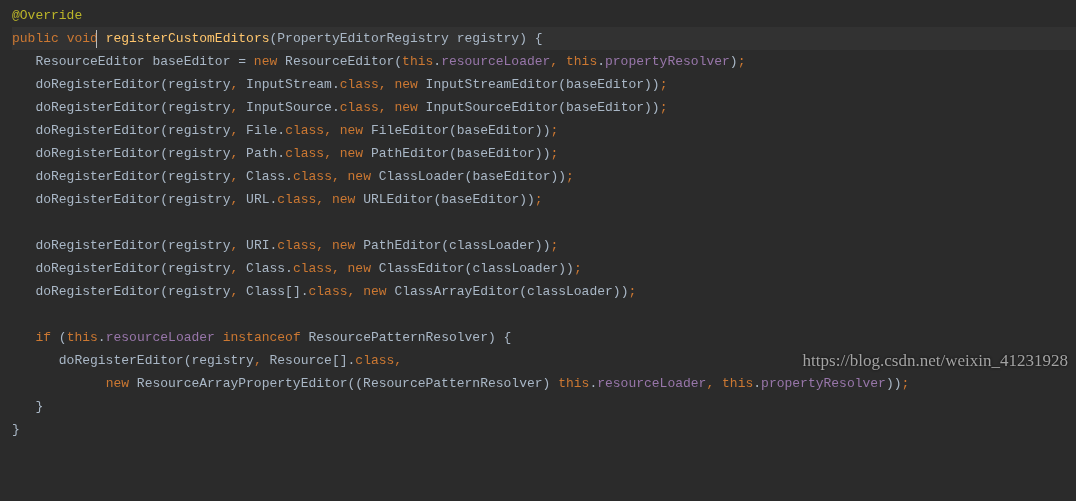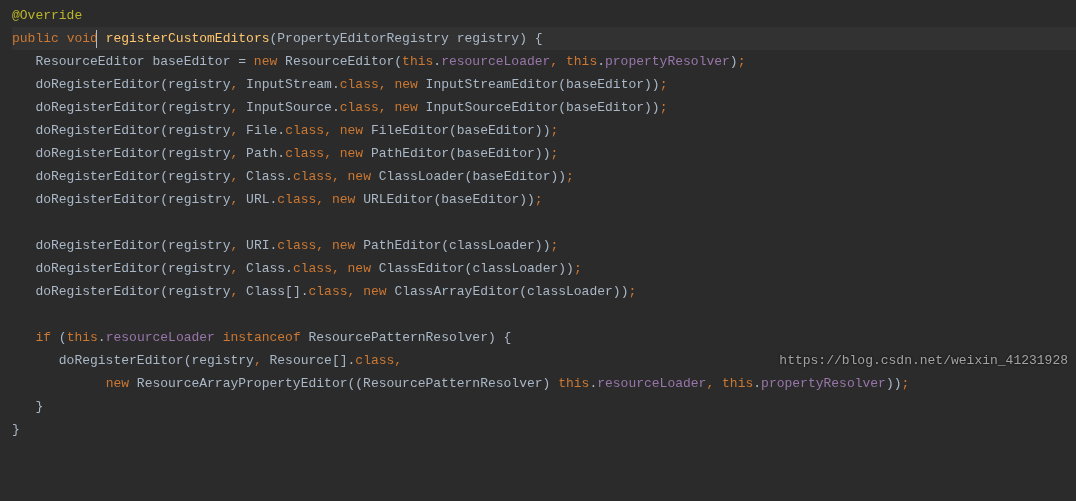--- a/index.html
+++ b/index.html
@@ -1,20 +1,20 @@
 <!DOCTYPE html>
 <html><head>
 <meta charset="utf-8">
 <style>
 html,body{margin:0;padding:0;width:1076px;height:501px;overflow:hidden;background:#2b2b2b;font-family:Consolas,"Courier New",monospace;font-size:13px;line-height:23px;color:#a9b7c6}
 .editor{position:relative;width:1076px;height:378px;padding:4px 0 0 12px;box-sizing:border-box}
 .line{white-space:pre}
 .hl{background:#323232}
 .cursor{position:absolute;width:1px;height:18px;background:#bbb}
-.watermark{position:absolute;right:8px;bottom:6px;color:#b8b8b8;font-family:Liberation Mono, monospace;font-size:13px;opacity:.85;text-shadow:0 0 3px #000}
+.watermark{position:absolute;right:8px;bottom:6px;color:#b8b8b8;font-family:Liberation Serif, serif;font-size:17px;opacity:.85;text-shadow:0 0 3px #000}
 .ann{color:#bbb529}
 .kw{color:#cc7832}
 .fn{color:#ffc66d}
 .fld{color:#9876aa}
 </style>
 </head>
 <body>
 
 <div class="editor">
 <div class="cursor" style="left:96px;top:30px"></div>

